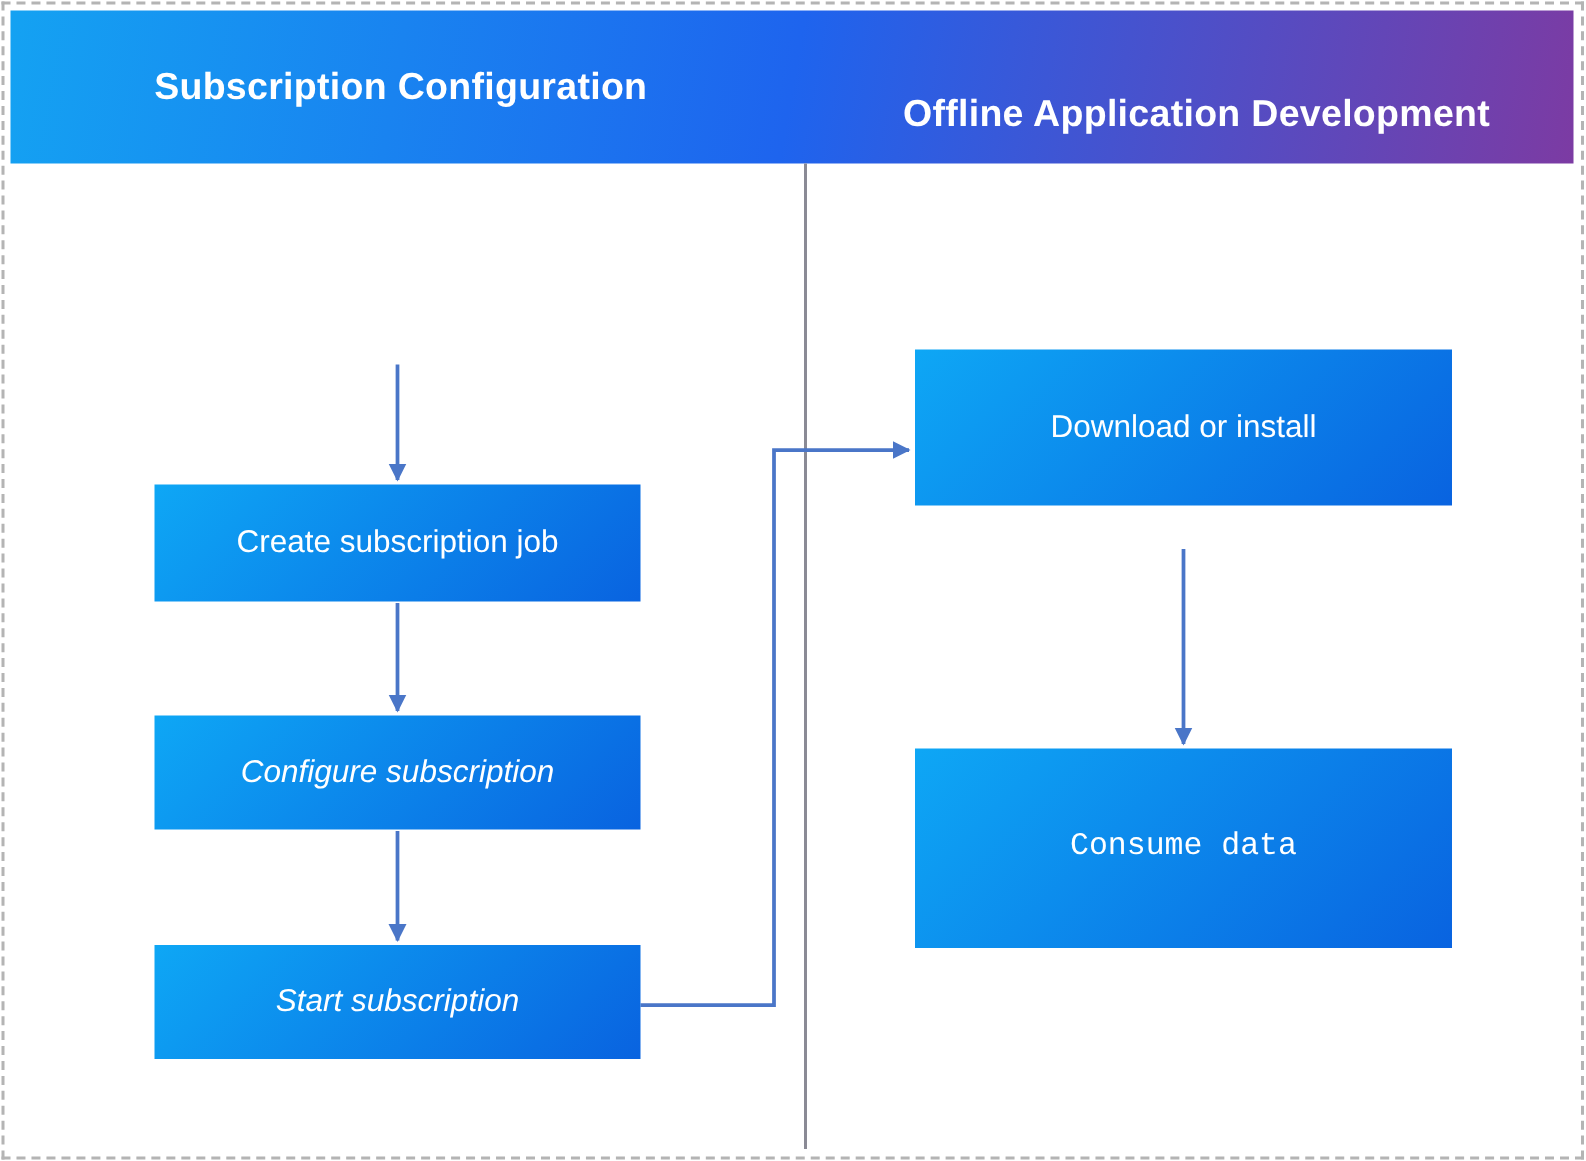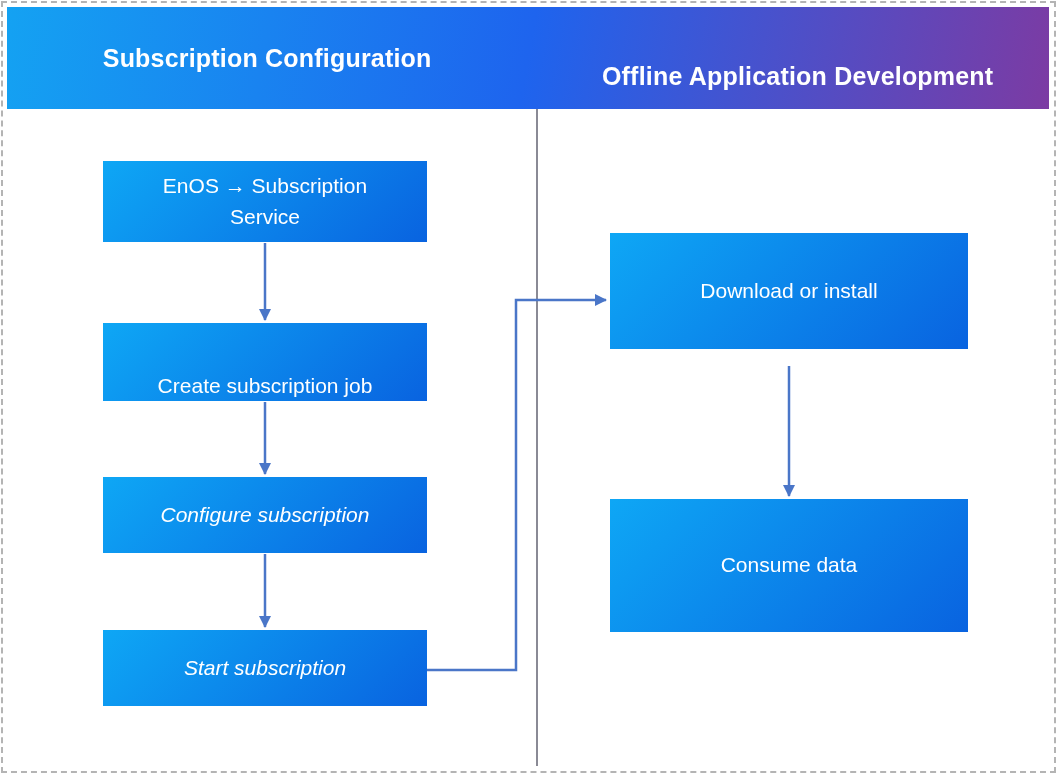--- a/index.html
+++ b/index.html
@@ -53,25 +53,25 @@
     color: #ffffff;
     font-size: 21px;
     display: flex;
     flex-direction: column;
     justify-content: center;
     align-items: center;
     text-align: center;
     line-height: 1.45;
   }
   .node-1 { left: 103px; top: 161px; width: 324px; height: 81px; }
-  .node-2 { left: 103px; top: 323px; width: 324px; height: 78px; justify-content: flex-end; }
+  .node-2 { left: 103px; top: 323px; width: 324px; height: 78px; }
   .node-3 { left: 103px; top: 477px; width: 324px; height: 76px; font-style: italic; }
   .node-4 { left: 103px; top: 630px; width: 324px; height: 76px; font-style: italic; }
-  .node-5 { left: 610px; top: 233px; width: 358px; height: 116px; }
-  .node-6 { left: 610px; top: 499px; width: 358px; height: 133px; }
+  .node-5 { left: 610px; top: 233px; width: 358px; height: 104px; }
+  .node-6 { left: 610px; top: 499px; width: 358px; height: 133px; font-family: Liberation Mono, monospace; }
   .connector-layer {
     position: absolute;
     left: 0; top: 0;
     width: 1057px; height: 774px;
     pointer-events: none;
   }
 </style>
 </head>
 <body>
 
@@ -96,24 +96,20 @@
         <path d="M0,0 L12,6 L0,12 Z" fill="#4a76c8"></path>
       </marker>
     </defs>
     <line x1="265" y1="243" x2="265" y2="320" stroke-width="2.5" marker-end="url(#arrowhead)" stroke="#4a76c8"></line>
     <line x1="265" y1="402" x2="265" y2="474" stroke-width="2.5" marker-end="url(#arrowhead)" stroke="#4a76c8"></line>
     <line x1="265" y1="554" x2="265" y2="627" stroke-width="2.5" marker-end="url(#arrowhead)" stroke="#4a76c8"></line>
     <polyline points="427,670 516,670 516,300 606,300" fill="none" stroke-width="2.5" marker-end="url(#arrowhead)" stroke="#4a76c8"></polyline>
     <line x1="789" y1="366" x2="789" y2="496" stroke-width="2.5" marker-end="url(#arrowhead)" stroke="#4a76c8"></line>
   </svg>
 
-  <div class="node node-1">
-    <div>EnOS → Subscription</div>
-    <div>Service</div>
-  </div>
   <div class="node node-2">
     <div>Create subscription job</div>
   </div>
   <div class="node node-3">
     <div>Configure subscription</div>
   </div>
   <div class="node node-4">
     <div>Start subscription</div>
   </div>
 

